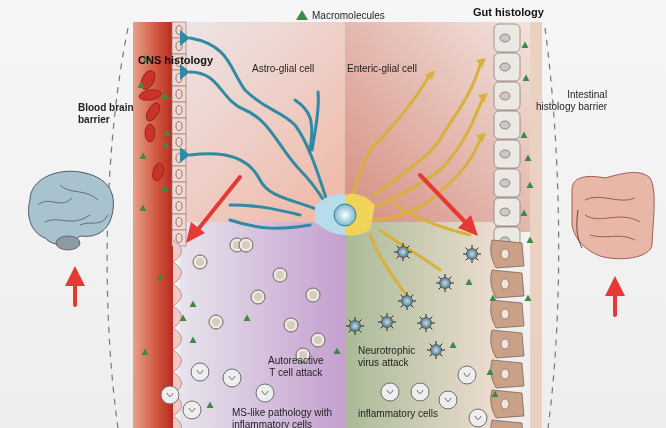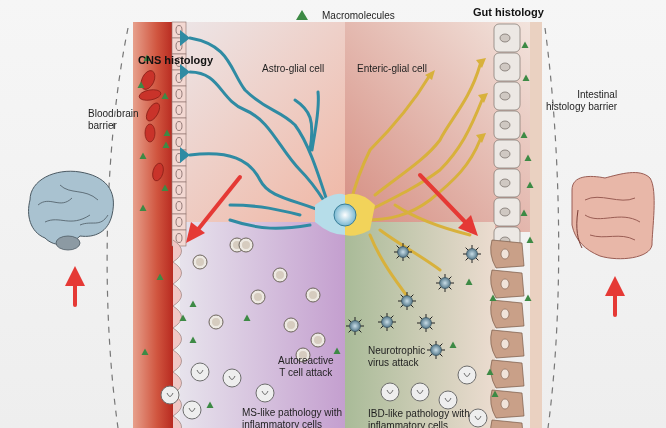--- a/index.html
+++ b/index.html
@@ -1,21 +1,21 @@
 <!DOCTYPE html>
 <html><head>
 <meta charset="utf-8">
 <style>
   html, body { margin: 0; padding: 0; }
   body {
     width: 666px; height: 428px; overflow: hidden; position: relative;
     background: linear-gradient(180deg, #f6f6f6 0%, #eeeeee 100%);
     font-family: "Liberation Sans", sans-serif;
   }
-  .lbl { position: absolute; color: #1f1f1f; font-size: 10px; line-height: 12px; margin-left: 10px; }
+  .lbl { position: absolute; color: #1f1f1f; font-size: 10px; line-height: 12px; }
   .title { position: absolute; font-weight: bold; font-size: 11px; color: #111; }
   svg { position: absolute; left: 0; top: 0; }
 </style>
 </head>
 <body>
 
 <svg width="666" height="428" viewBox="0 0 666 428">
   <defs>
     <linearGradient id="vessel" x1="0" x2="1">
       <stop offset="0" stop-color="#e7a08c"></stop>
@@ -357,21 +357,21 @@
       </g>
   </g>
 
   <path d="M296 20 L302 10 L308 20 Z" fill="#3d8a45"></path>
 </svg>
 
 <div class="title" style="left:138px; top:6px;margin-top:48px;">CNS histology</div>
 <div class="title" style="left:473px; top:6px;text-align:right;">Gut histology</div>
 <div class="lbl" style="left:312px; top:10px;">Macromolecules</div>
 
-<div class="lbl" style="left:78px; top:108px;">
+<div class="lbl" style="left:78px; top:102px;font-weight:bold;">
   <div>Blood brain</div>
     <div>barrier</div>
 </div>
 <div class="lbl" style="left:536px; top:89px;text-align:right;">
   <div>Intestinal</div>
     <div>histology barrier</div>
 </div>
 <div class="lbl" style="left:252px; top:63px;">Astro-glial cell</div>
 <div class="lbl" style="left:347px; top:63px;">Enteric-glial cell</div>
 <div class="lbl" style="left:268px; top:355px; text-align:center;">
@@ -380,15 +380,14 @@
 </div>
 <div class="lbl" style="left:358px; top:345px;">
   <div>Neurotrophic</div>
     <div>virus attack</div>
 </div>
 <div class="lbl" style="left:232px; top:407px;">
   <div>MS-like pathology with</div>
     <div>inflammatory cells</div>
 </div>
 <div class="lbl" style="left:358px; top:408px;">
-  <div>IBD-like pathology with</div>
     <div>inflammatory cells</div>
 </div>
 
 </body></html>

